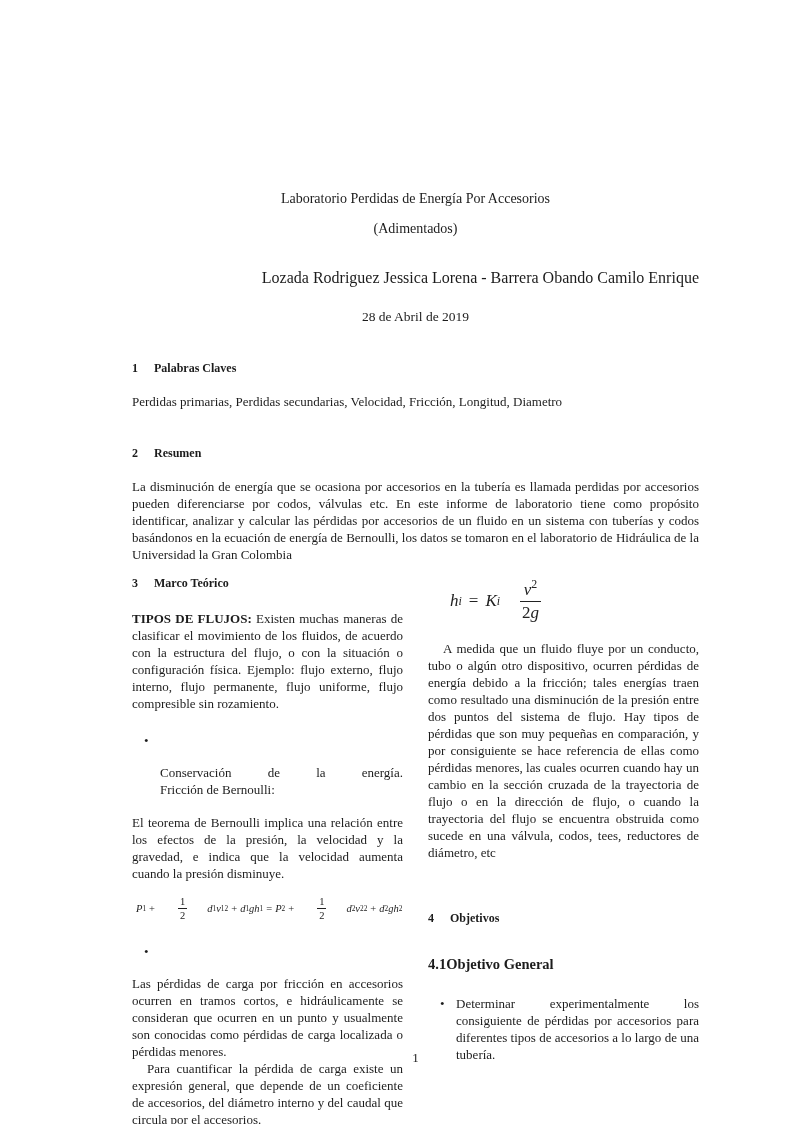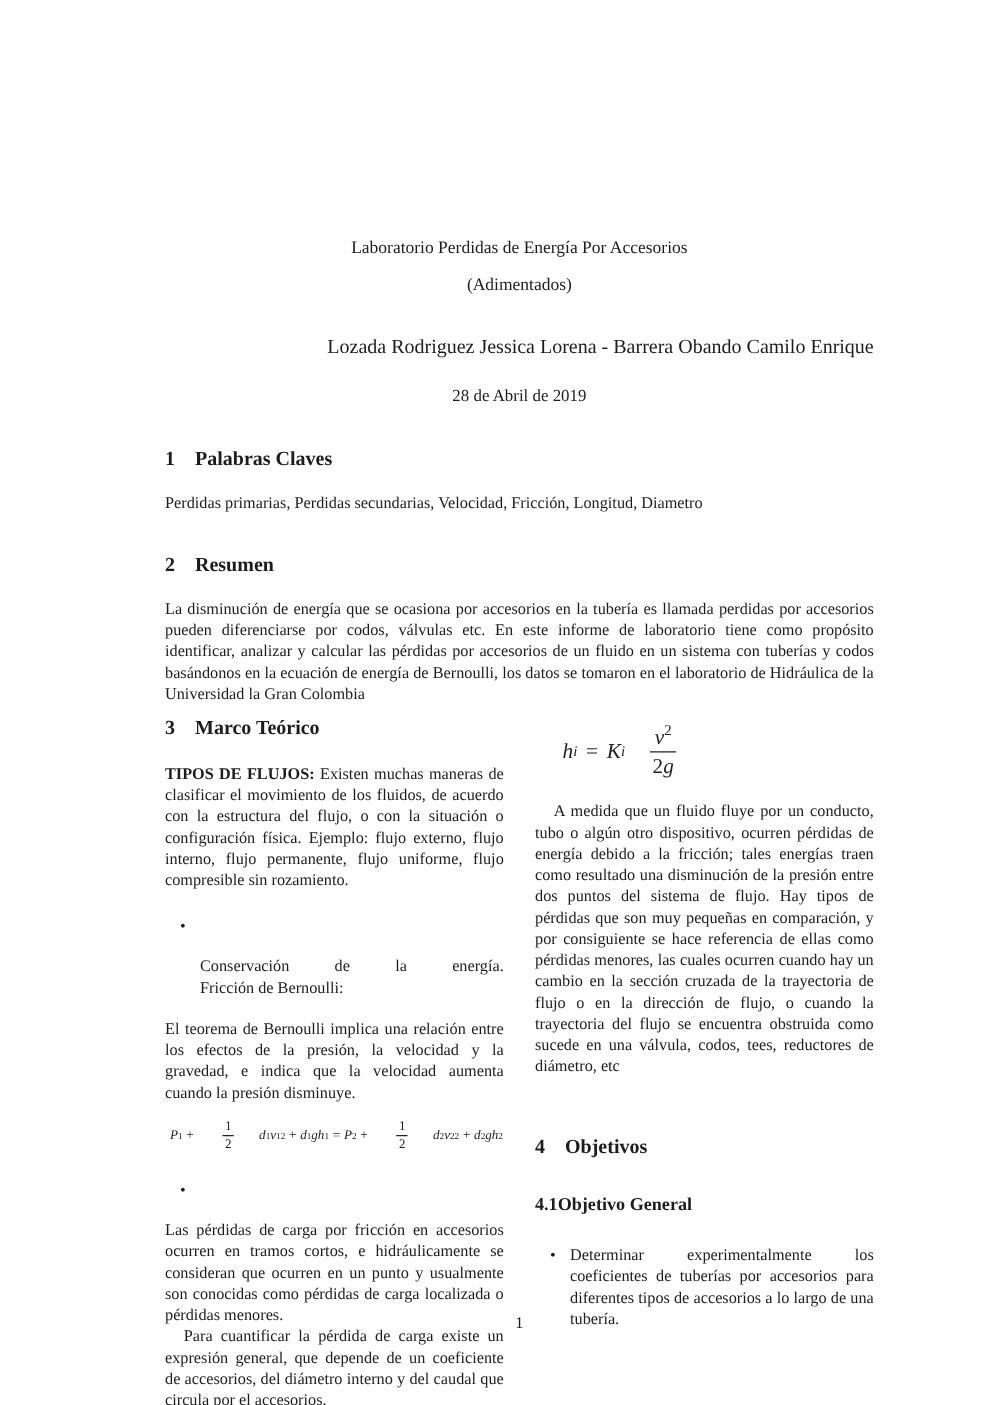--- a/index.html
+++ b/index.html
@@ -35,21 +35,21 @@
     text-align: right;
   }
   .date {
     margin-top: 22px;
     font-size: 13.5px;
     text-align: center;
   }
   .sec-heading {
     margin: 0;
     margin-top: 33px;
-    font-size: 16px;
+    font-size: 12px;
     font-weight: bold;
     line-height: 20px;
   }
   .sec-heading .sec-num { display: inline-block; margin-right: 16px; }
   .subsec-heading {
     margin: 0;
     margin-top: 27px;
     font-size: 14.5px;
     font-weight: bold;
     line-height: 18px;
@@ -228,20 +228,20 @@
         </div>
 
         <p class="body-text p-medida">A medida que un fluido fluye por un conducto, tubo o algún otro dispositivo, ocurren pérdidas de energía debido a la fricción; tales energías traen como resultado una disminución de la presión entre dos puntos del sistema de flujo. Hay tipos de pérdidas que son muy pequeñas en comparación, y por consiguiente se hace referencia de ellas como pérdidas menores, las cuales ocurren cuando hay un cambio en la sección cruzada de la trayectoria de flujo o en la dirección de flujo, o cuando la trayectoria del flujo se encuentra obstruida como sucede en una válvula, codos, tees, reductores de diámetro, etc</p>
 
         <h2 class="sec-heading" style="margin-top:47px;"><span class="sec-num">4</span><span>Objetivos</span></h2>
 
         <h3 class="subsec-heading"><span class="sec-num">4.1</span><span>Objetivo General</span></h3>
 
         <div class="bullet-item mt22">
           <span class="dot">•</span>
-          <span class="btext">Determinar experimentalmente los coeficientes de tuberías por accesorios para diferentes tipos de accesorios a lo largo de una tubería.</span>
+          <span class="btext">Determinar experimentalmente los consiguiente de pérdidas por accesorios para diferentes tipos de accesorios a lo largo de una tubería.</span>
         </div>
       </div>
     </div>
   </div>
 
   <div class="page-number">1</div>
 </div>
 
 </body></html>

